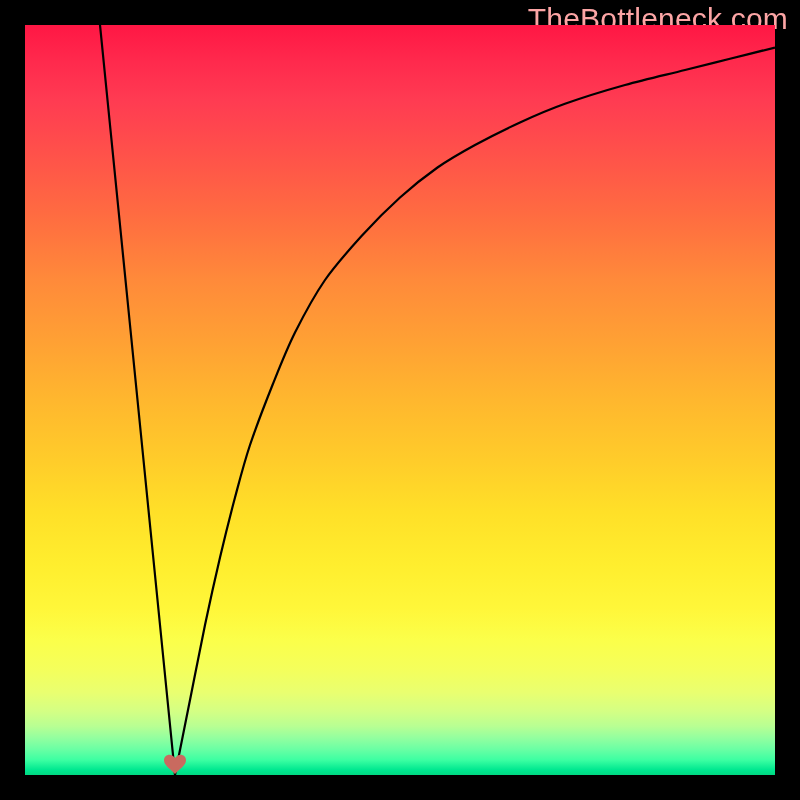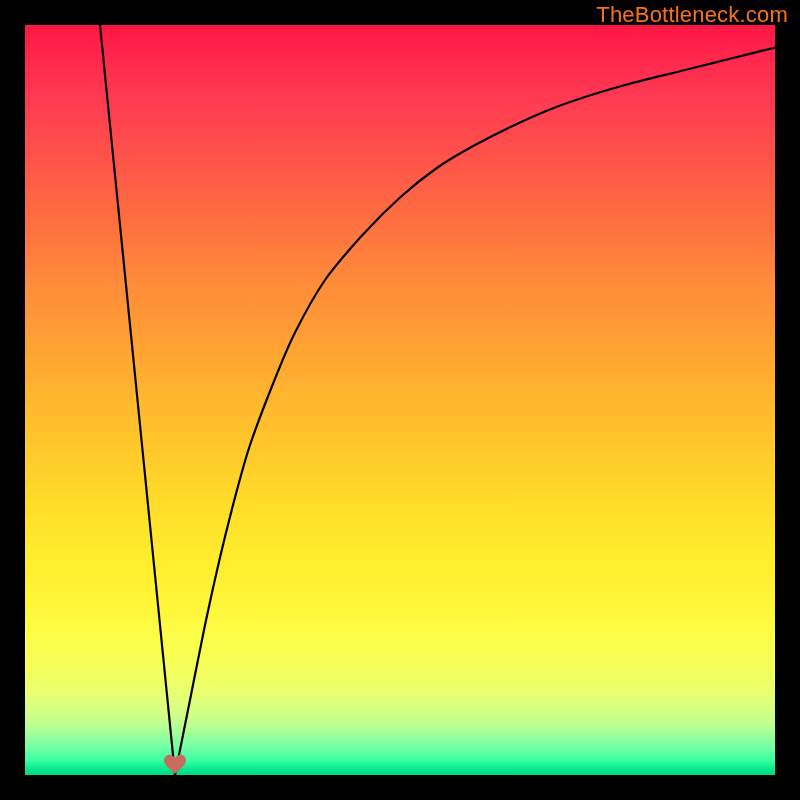--- a/index.html
+++ b/index.html
@@ -52,23 +52,23 @@
       #6cffa4 96.5%,
       #3cffa2 98%,
       #00e890 99.3%,
       #00d982 100%
     );
   }
   .watermark {
     position: absolute;
     top: 2px;
     right: 12px;
-    font-size: 22px;
+    font-size: 30px;
     font-weight: 500;
-    color: #f97316;
+    color: #fca5a5;
     letter-spacing: 0.2px;
   }
   svg.curve {
     position: absolute;
     inset: 0;
     width: 100%;
     height: 100%;
   }
   svg.curve path {
     fill: none;

